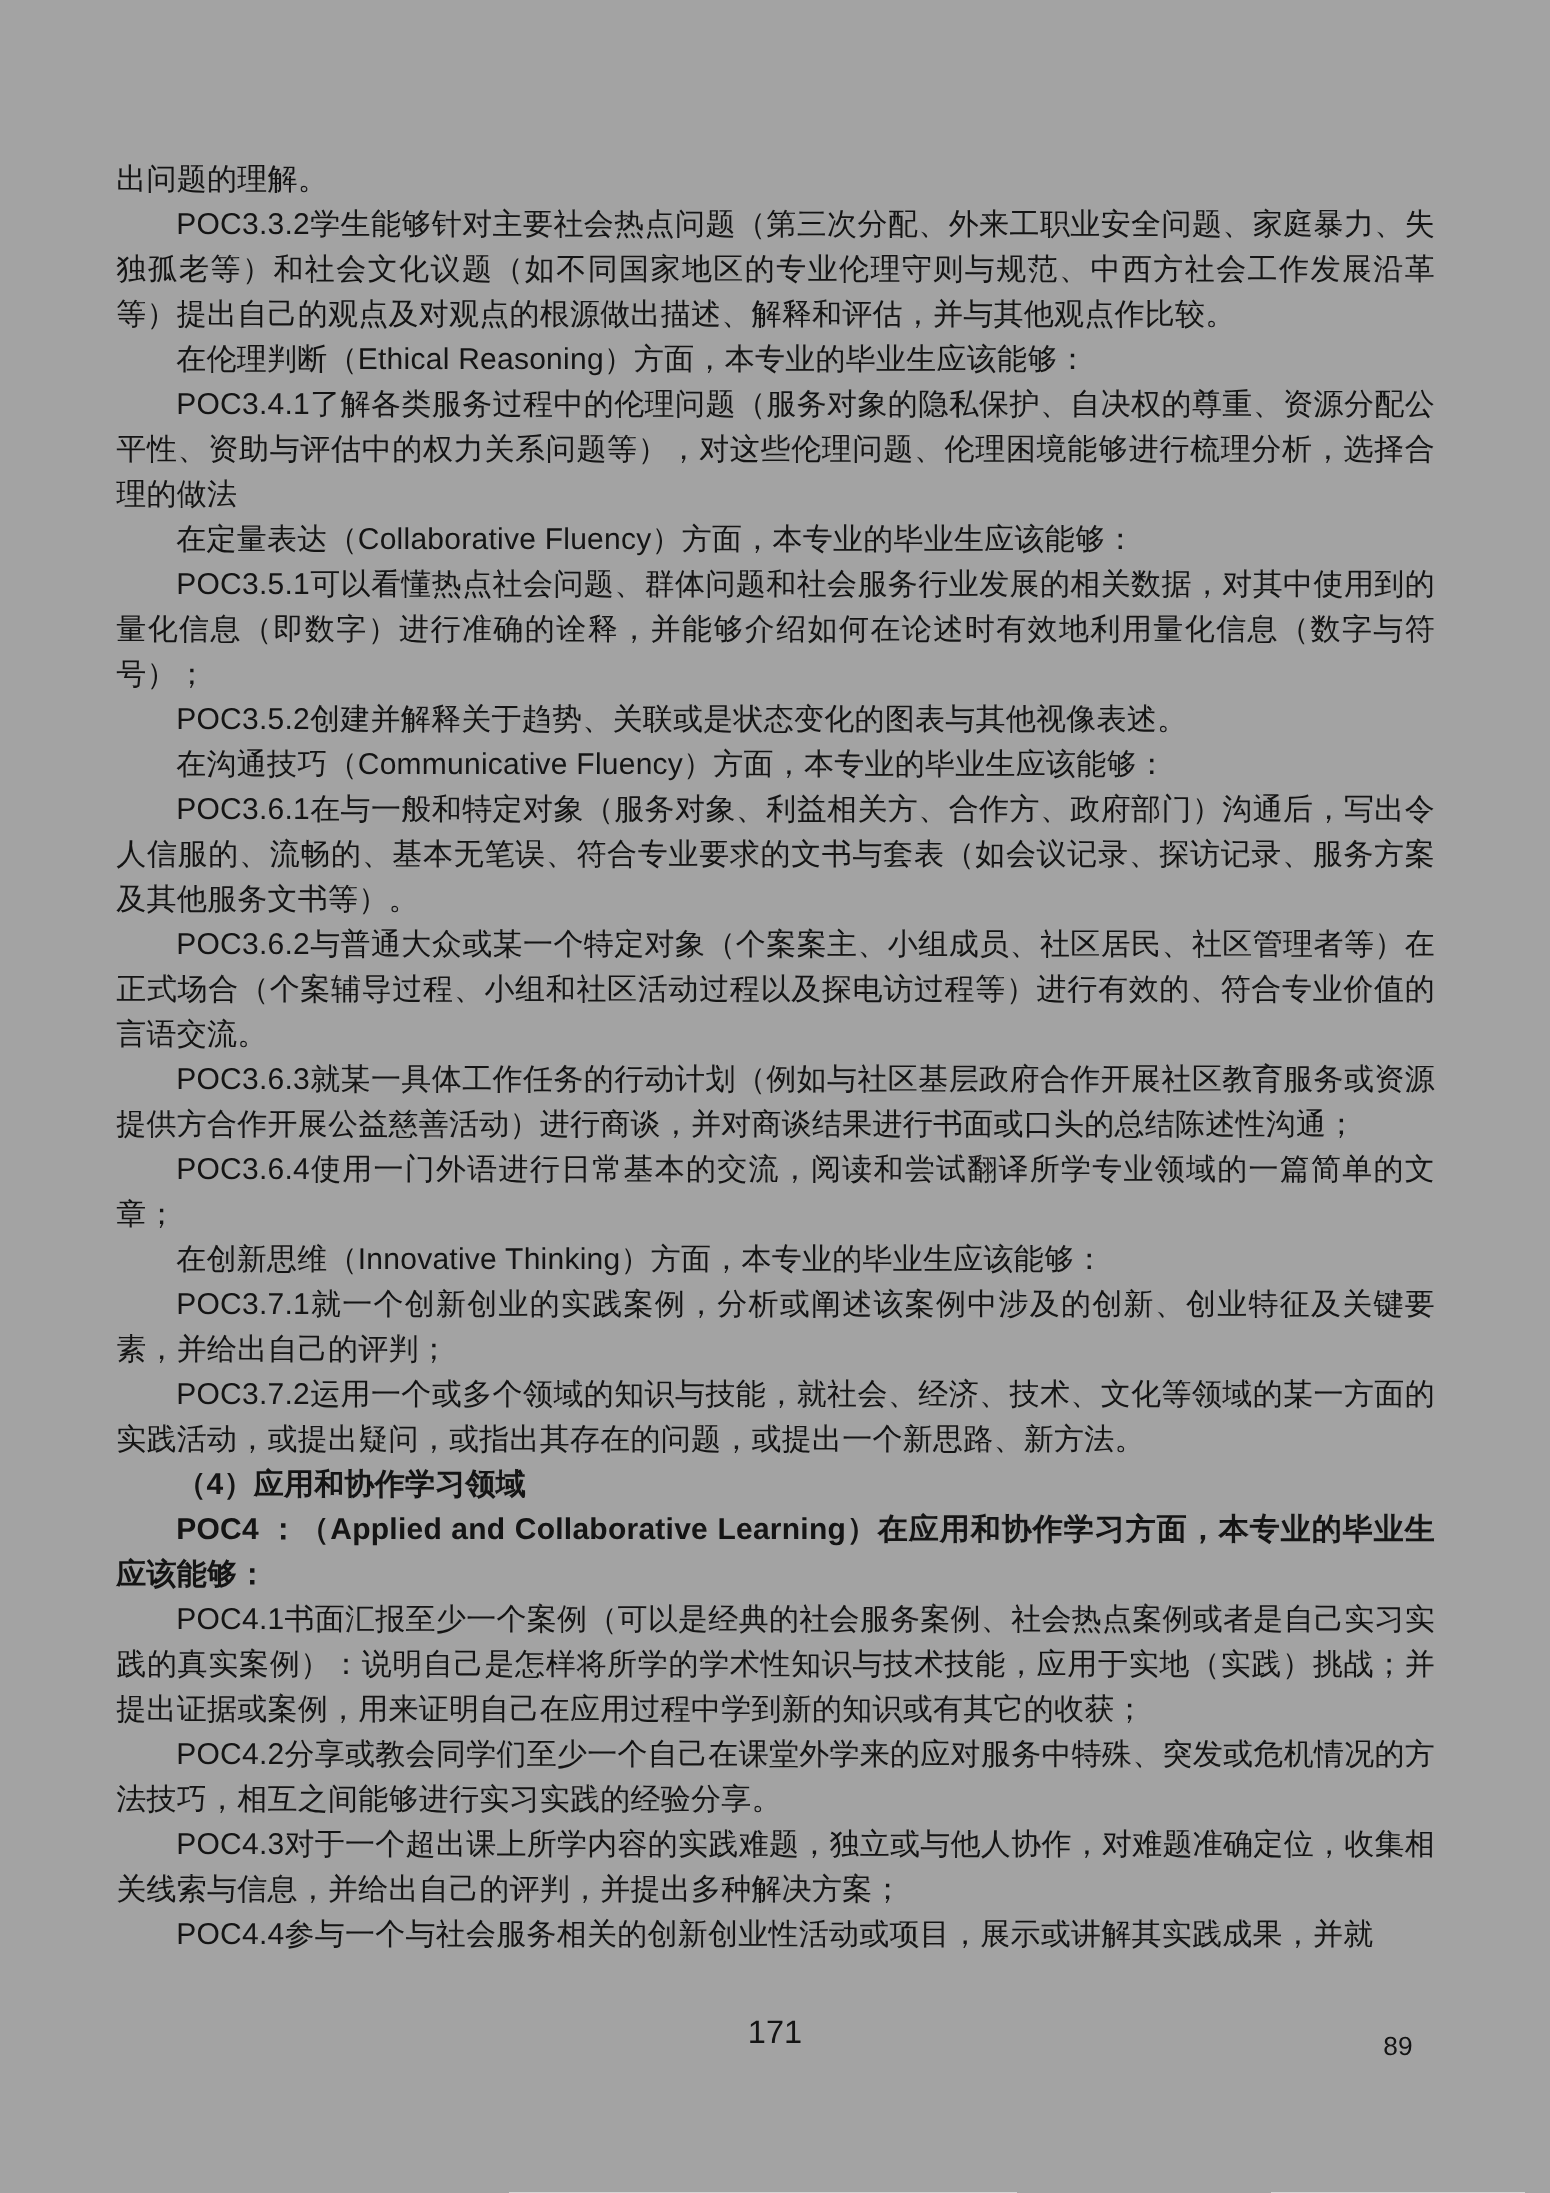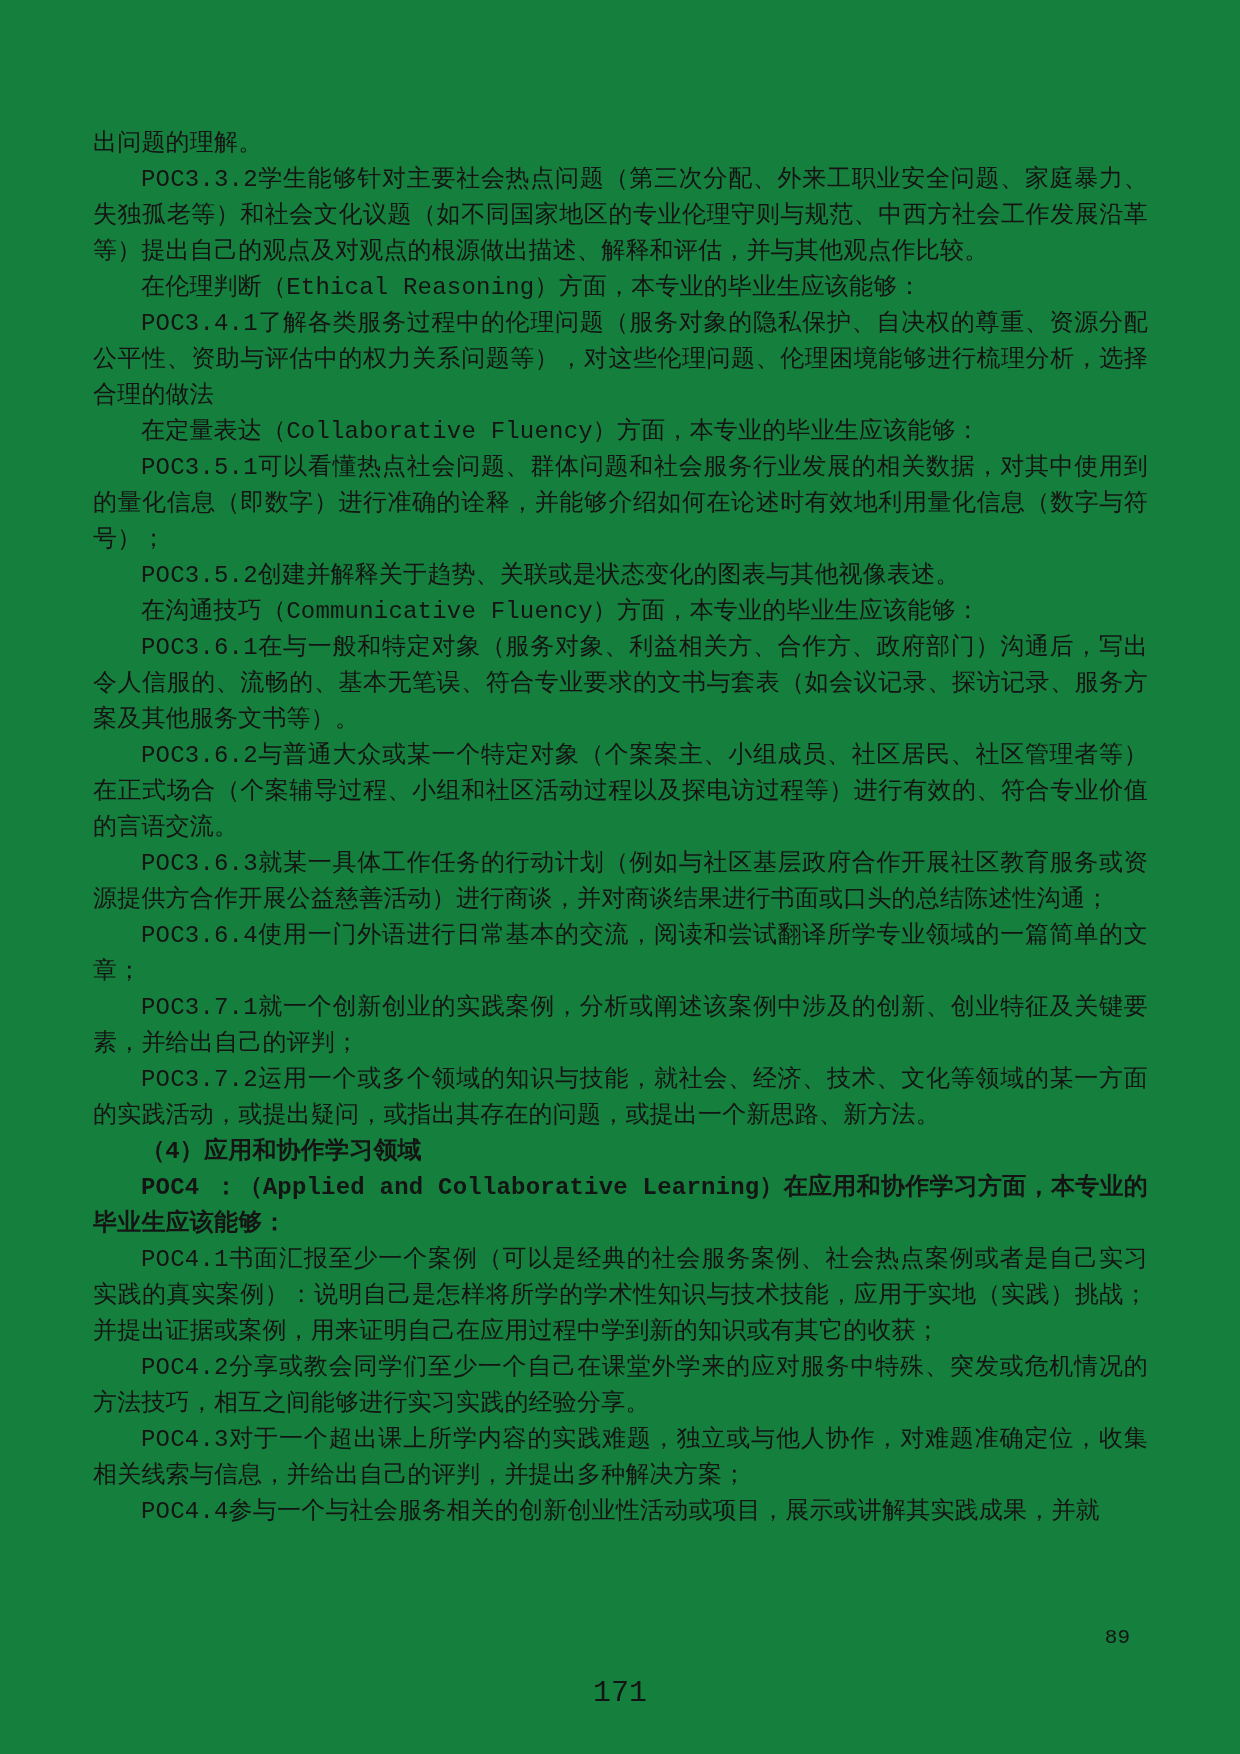--- a/index.html
+++ b/index.html
@@ -1,22 +1,22 @@
 <!DOCTYPE html>
 <html><head>
 <meta charset="utf-8">
 <style>
   html, body { margin: 0; padding: 0; background: #ffffff; }
   .page {
     position: relative;
     width: 1240px;
     height: 1754px;
-    background: #15803d;
+    background: #a3a3a3;
     overflow: hidden;
-    font-family: Liberation Mono, monospace;
+    font-family: Liberation Sans, sans-serif;
     color: #141414;
   }
   .content {
     position: absolute;
     left: 93px;
     top: 126px;
     width: 1055px;
     font-size: 24px;
     line-height: 36px;
     text-align: justify;
@@ -32,45 +32,46 @@
   .pagenum-inner {
     position: absolute;
     top: 1626px;
     right: 110px;
     font-size: 21px;
     line-height: 24px;
     text-align: right;
   }
   .pagenum-footer {
     position: absolute;
-    top: 1678px;
+    top: 1610px;
     left: 0;
     width: 100%;
     text-align: center;
-    font-size: 30px;
+    font-size: 26px;
     line-height: 30px;
   }
 </style>
 </head>
 <body>
 
 <div class="page">
   <div class="content">
     <p class="no-indent">出问题的理解。</p>
     <p>POC3.3.2学生能够针对主要社会热点问题（第三次分配、外来工职业安全问题、家庭暴力、失独孤老等）和社会文化议题（如不同国家地区的专业伦理守则与规范、中西方社会工作发展沿革等）提出自己的观点及对观点的根源做出描述、解释和评估，并与其他观点作比较。</p>
     <p>在伦理判断（Ethical Reasoning）方面，本专业的毕业生应该能够：</p>
     <p>POC3.4.1了解各类服务过程中的伦理问题（服务对象的隐私保护、自决权的尊重、资源分配公平性、资助与评估中的权力关系问题等），对这些伦理问题、伦理困境能够进行梳理分析，选择合理的做法</p>
     <p>在定量表达（Collaborative Fluency）方面，本专业的毕业生应该能够：</p>
     <p>POC3.5.1可以看懂热点社会问题、群体问题和社会服务行业发展的相关数据，对其中使用到的量化信息（即数字）进行准确的诠释，并能够介绍如何在论述时有效地利用量化信息（数字与符号）；</p>
     <p>POC3.5.2创建并解释关于趋势、关联或是状态变化的图表与其他视像表述。</p>
     <p>在沟通技巧（Communicative Fluency）方面，本专业的毕业生应该能够：</p>
     <p>POC3.6.1在与一般和特定对象（服务对象、利益相关方、合作方、政府部门）沟通后，写出令人信服的、流畅的、基本无笔误、符合专业要求的文书与套表（如会议记录、探访记录、服务方案及其他服务文书等）。</p>
     <p>POC3.6.2与普通大众或某一个特定对象（个案案主、小组成员、社区居民、社区管理者等）在正式场合（个案辅导过程、小组和社区活动过程以及探电访过程等）进行有效的、符合专业价值的言语交流。</p>
     <p>POC3.6.3就某一具体工作任务的行动计划（例如与社区基层政府合作开展社区教育服务或资源提供方合作开展公益慈善活动）进行商谈，并对商谈结果进行书面或口头的总结陈述性沟通；</p>
     <p>POC3.6.4使用一门外语进行日常基本的交流，阅读和尝试翻译所学专业领域的一篇简单的文章；</p>
+    <p>在创新思维（Innovative Thinking）方面，本专业的毕业生应该能够：</p>
     <p>POC3.7.1就一个创新创业的实践案例，分析或阐述该案例中涉及的创新、创业特征及关键要素，并给出自己的评判；</p>
     <p>POC3.7.2运用一个或多个领域的知识与技能，就社会、经济、技术、文化等领域的某一方面的实践活动，或提出疑问，或指出其存在的问题，或提出一个新思路、新方法。</p>
     <p class="bold">（4）应用和协作学习领域</p>
     <p class="bold">POC4 ：（Applied and Collaborative Learning）在应用和协作学习方面，本专业的毕业生应该能够：</p>
     <p>POC4.1书面汇报至少一个案例（可以是经典的社会服务案例、社会热点案例或者是自己实习实践的真实案例）：说明自己是怎样将所学的学术性知识与技术技能，应用于实地（实践）挑战；并提出证据或案例，用来证明自己在应用过程中学到新的知识或有其它的收获；</p>
     <p>POC4.2分享或教会同学们至少一个自己在课堂外学来的应对服务中特殊、突发或危机情况的方法技巧，相互之间能够进行实习实践的经验分享。</p>
     <p>POC4.3对于一个超出课上所学内容的实践难题，独立或与他人协作，对难题准确定位，收集相关线索与信息，并给出自己的评判，并提出多种解决方案；</p>
     <p>POC4.4参与一个与社会服务相关的创新创业性活动或项目，展示或讲解其实践成果，并就</p>
   </div>
   <div class="pagenum-inner">89</div>

